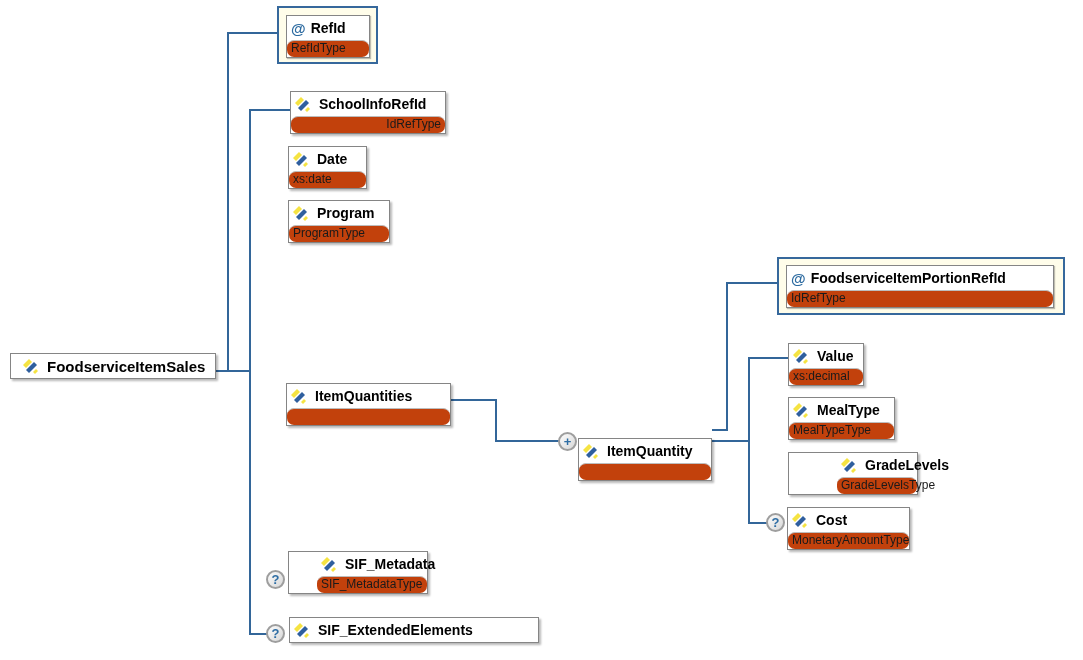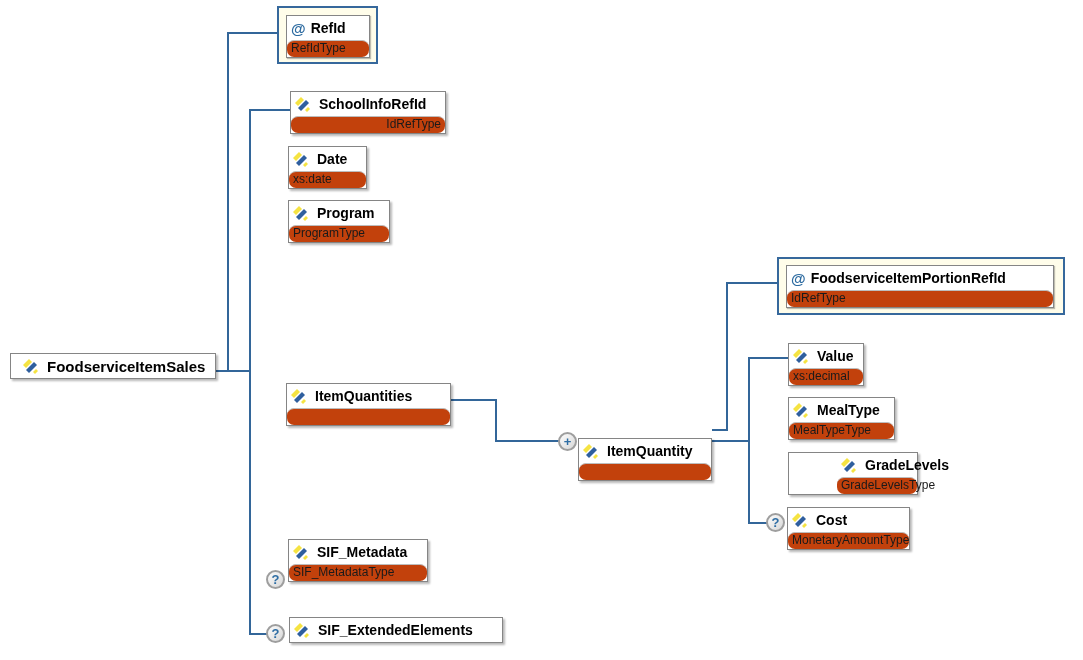--- a/index.html
+++ b/index.html
@@ -210,35 +210,35 @@
           <polygon points="0,6 6,0 9,3 3,9" fill="#f5e342"></polygon>
           <polygon points="3,11 11,3 14,6 6,14" fill="#2f5f9e"></polygon>
           <polygon points="10,13 13,10 15,12 12,15" fill="#f5e342"></polygon>
         </svg>
       </span>
       <span>Cost</span>
     </div>
     <div class="subtitle">MonetaryAmountType</div>
   </div>
 
-  <div class="node" style="left:288px;top:539px;width:140px;">
+  <div class="node" style="left:288px;top:551px;width:140px;padding-left:28px;">
     <div class="title">
       <span class="eicon">
         <svg width="19" height="15" viewBox="0 0 19 15">
           <polygon points="0,6 6,0 9,3 3,9" fill="#f5e342"></polygon>
           <polygon points="3,11 11,3 14,6 6,14" fill="#2f5f9e"></polygon>
           <polygon points="10,13 13,10 15,12 12,15" fill="#f5e342"></polygon>
         </svg>
       </span>
       <span>SIF_Metadata</span>
     </div>
     <div class="subtitle">SIF_MetadataType</div>
   </div>
 
-  <div class="node" style="left:289px;top:617px;width:214px;">
+  <div class="node" style="left:289px;top:617px;width:250px;">
     <div class="title">
       <span class="eicon">
         <svg width="19" height="15" viewBox="0 0 19 15">
           <polygon points="0,6 6,0 9,3 3,9" fill="#f5e342"></polygon>
           <polygon points="3,11 11,3 14,6 6,14" fill="#2f5f9e"></polygon>
           <polygon points="10,13 13,10 15,12 12,15" fill="#f5e342"></polygon>
         </svg>
       </span>
       <span>SIF_ExtendedElements</span>
     </div>

